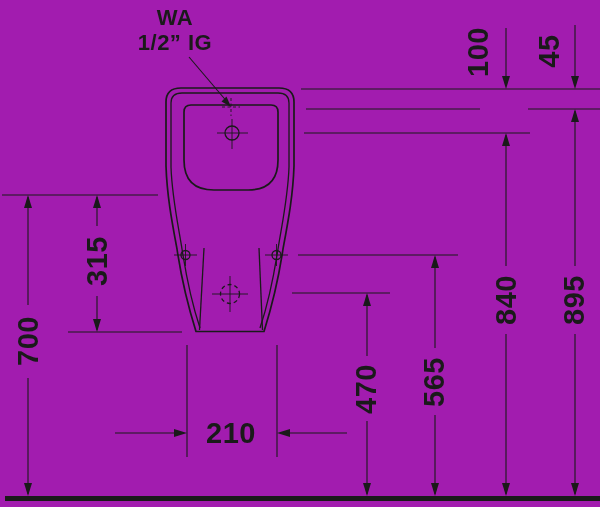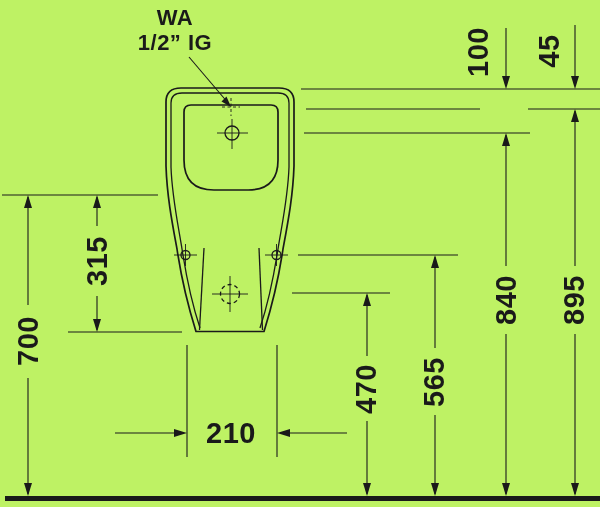--- a/index.html
+++ b/index.html
@@ -1,20 +1,20 @@
 <!DOCTYPE html>
 <html><head>
 <meta charset="utf-8">
 <style>
   html, body { margin: 0; padding: 0; background: #ffffff; }
   .stage {
     position: relative;
     width: 600px;
     height: 507px;
-    background: #bef264;
+    background: #a21caf;
     font-family: "Liberation Sans", sans-serif;
     overflow: hidden;
   }
   svg { display: block; }
   svg text {
     font-family: "Liberation Sans", sans-serif;
     font-weight: bold;
     fill: #1a1a1a;
   }
   .dim-text  { font-size: 29px; letter-spacing: 0.5px; }

